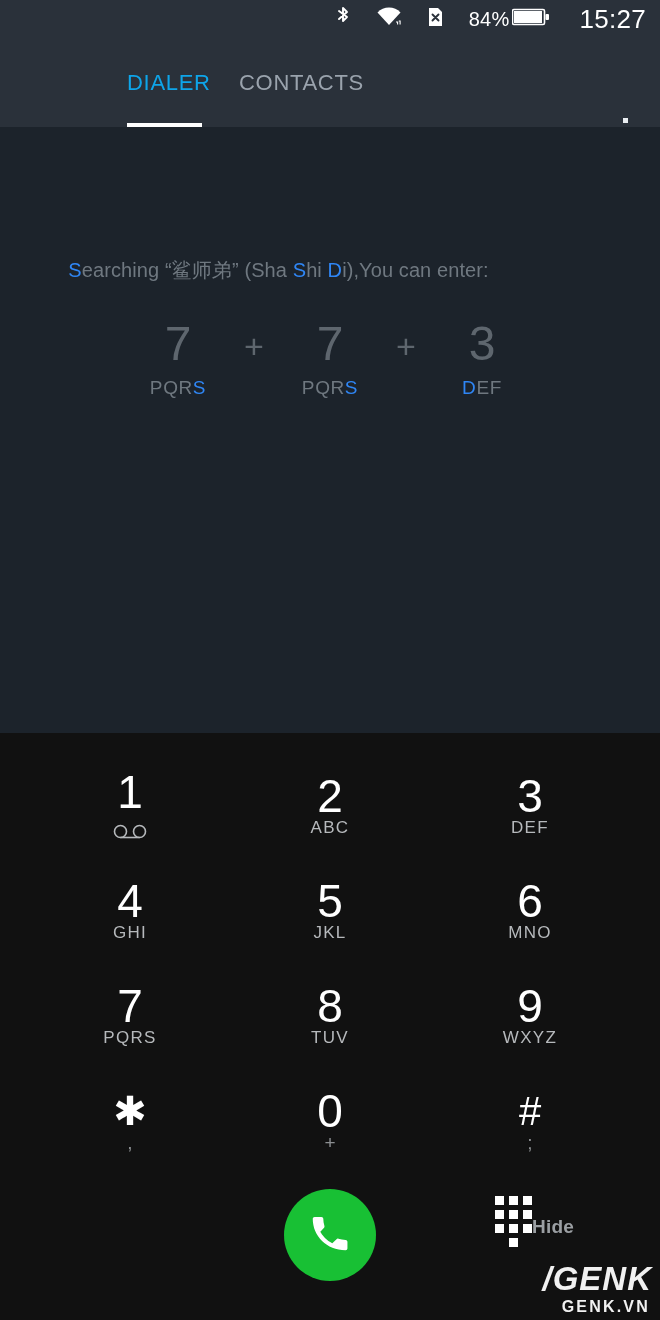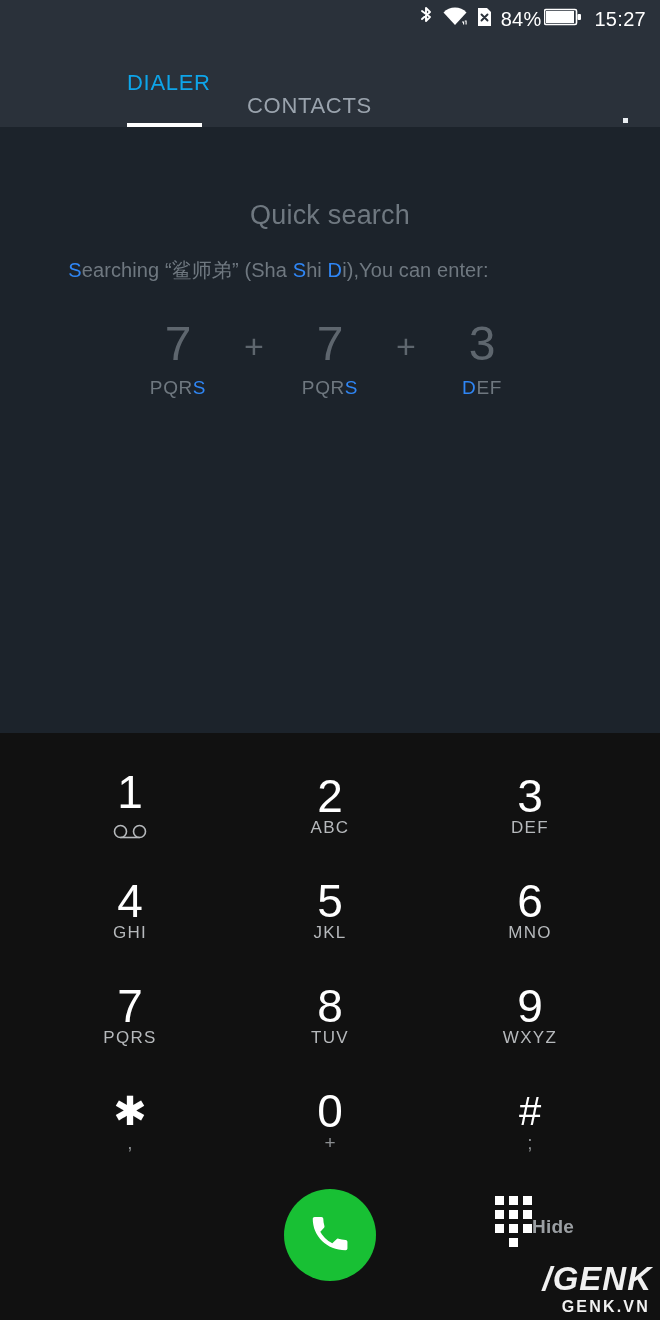--- a/index.html
+++ b/index.html
@@ -27,33 +27,33 @@
     height: 127px;
     background: #2a313a;
   }
 
   .statusbar {
     position: absolute;
     right: 14px; top: 0;
     height: 38px;
     display: flex;
     align-items: center;
-    gap: 8px;
+    gap: 25px;
     text-align: center;
   }
   .sb-icon { display: block; }
   .sb-battery-text {
     color: #ffffff;
     font-size: 20px;
     letter-spacing: 0.2px;
     line-height: 1;
   }
   .sb-clock {
     color: #ffffff;
-    font-size: 20px;
+    font-size: 26px;
     letter-spacing: 0.3px;
     line-height: 1;
     margin-left: 4px;
   }
   .sb-battery-wrap {
     display: flex;
     align-items: center;
     gap: 3px;
   }
 
@@ -314,34 +314,33 @@
             <rect x="33.5" y="7" width="3.5" height="6" rx="1" fill="#ffffff"></rect>
           </svg>
         </span>
       </span>
 
       <span class="sb-clock">15:27</span>
     </div>
 
     <div class="tabs">
       <div class="tab active" style="left:127px;">DIALER</div>
-      <div class="tab" style="left:247px;margin-top:23px;">CONTACTS</div>
+      <div class="tab" style="left:239px;">CONTACTS</div>
       <div class="tab-underline" style="left:127px; width:75px;"></div>
 
       <div class="overflow-menu">
         <i></i>
           <i></i>
           <i></i>
       </div>
     </div>
   </div>
 
   <div class="search-panel">
 
-    <div class="quick-search">Quick search</div>
 
     <div class="searching-line">
       <span class="hl">S</span><span>earching </span><span>“</span><span class="cjk">鲨师弟</span><span>”</span><span> (Sha </span><span class="hl">S</span><span>hi </span><span class="hl">D</span><span>i</span><span>),You can enter:</span>
     </div>
 
     <div class="hint-row">
       <div class="hint-cell">
         <div class="hint-digit">7</div>
         <div class="hint-letters"><span>PQR</span><span class="hl">S</span></div>
       </div>

